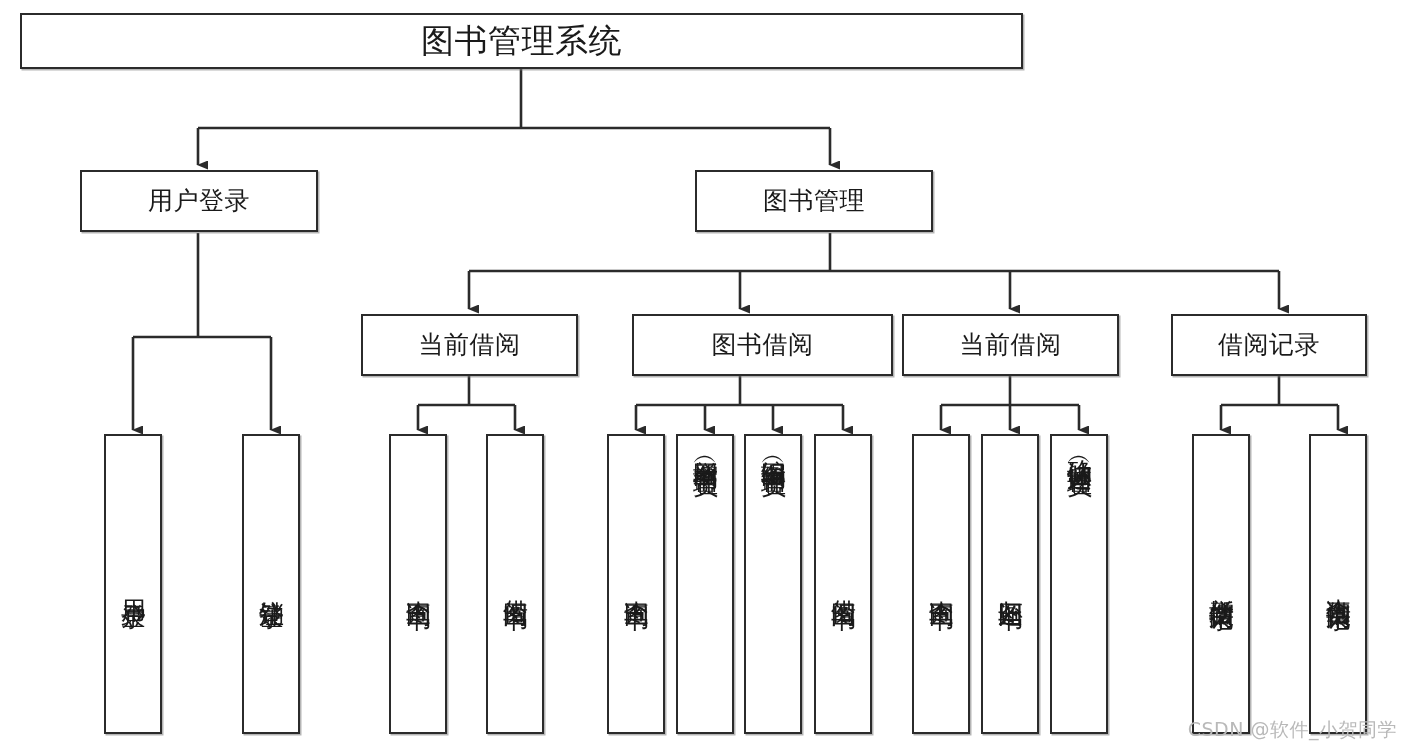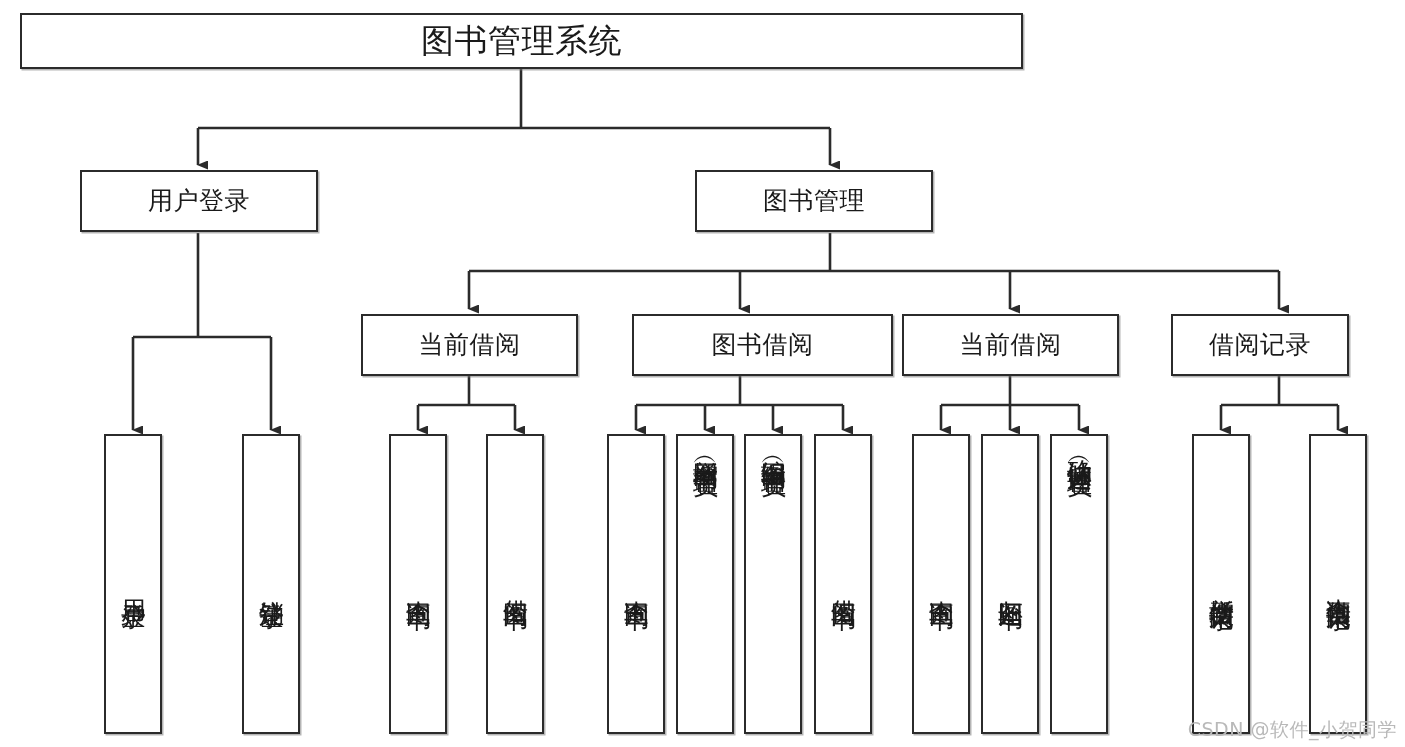--- a/index.html
+++ b/index.html
@@ -150,21 +150,21 @@
 
   <div class="node h" style="left:361px; top:314px; width:217px; height:62px;">
     <span class="node-label">当前借阅</span>
   </div>
   <div class="node h" style="left:632px; top:314px; width:261px; height:62px;">
     <span class="node-label">图书借阅</span>
   </div>
   <div class="node h" style="left:902px; top:314px; width:217px; height:62px;">
     <span class="node-label">当前借阅</span>
   </div>
-  <div class="node h" style="left:1171px; top:314px; width:178px; height:62px;">
+  <div class="node h" style="left:1171px; top:314px; width:196px; height:62px;">
     <span class="node-label">借阅记录</span>
   </div>
 
   <div class="node v centered" style="left:104px; top:434px; width:58px; height:300px;">
     <span class="node-label">用户登录</span>
   </div>
   <div class="node v centered" style="left:242px; top:434px; width:58px; height:300px;">
     <span class="node-label">注销登录</span>
   </div>
 

